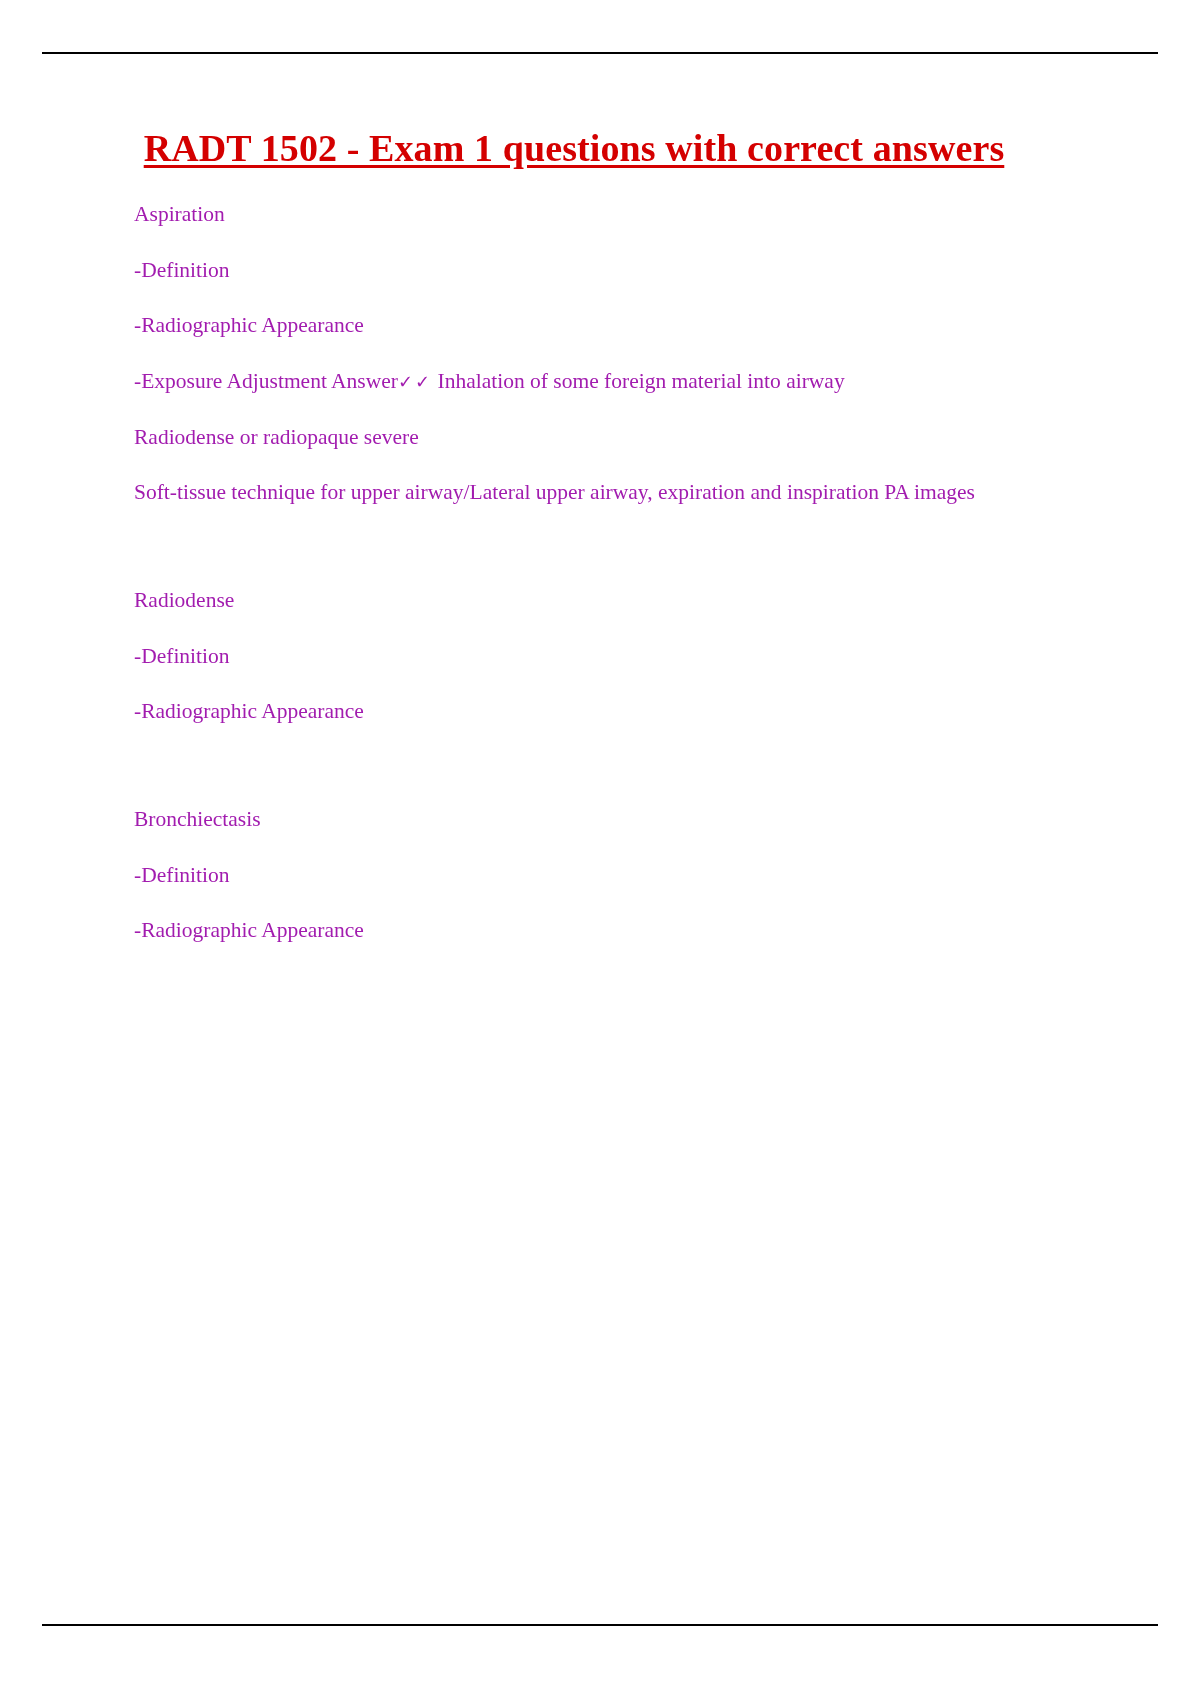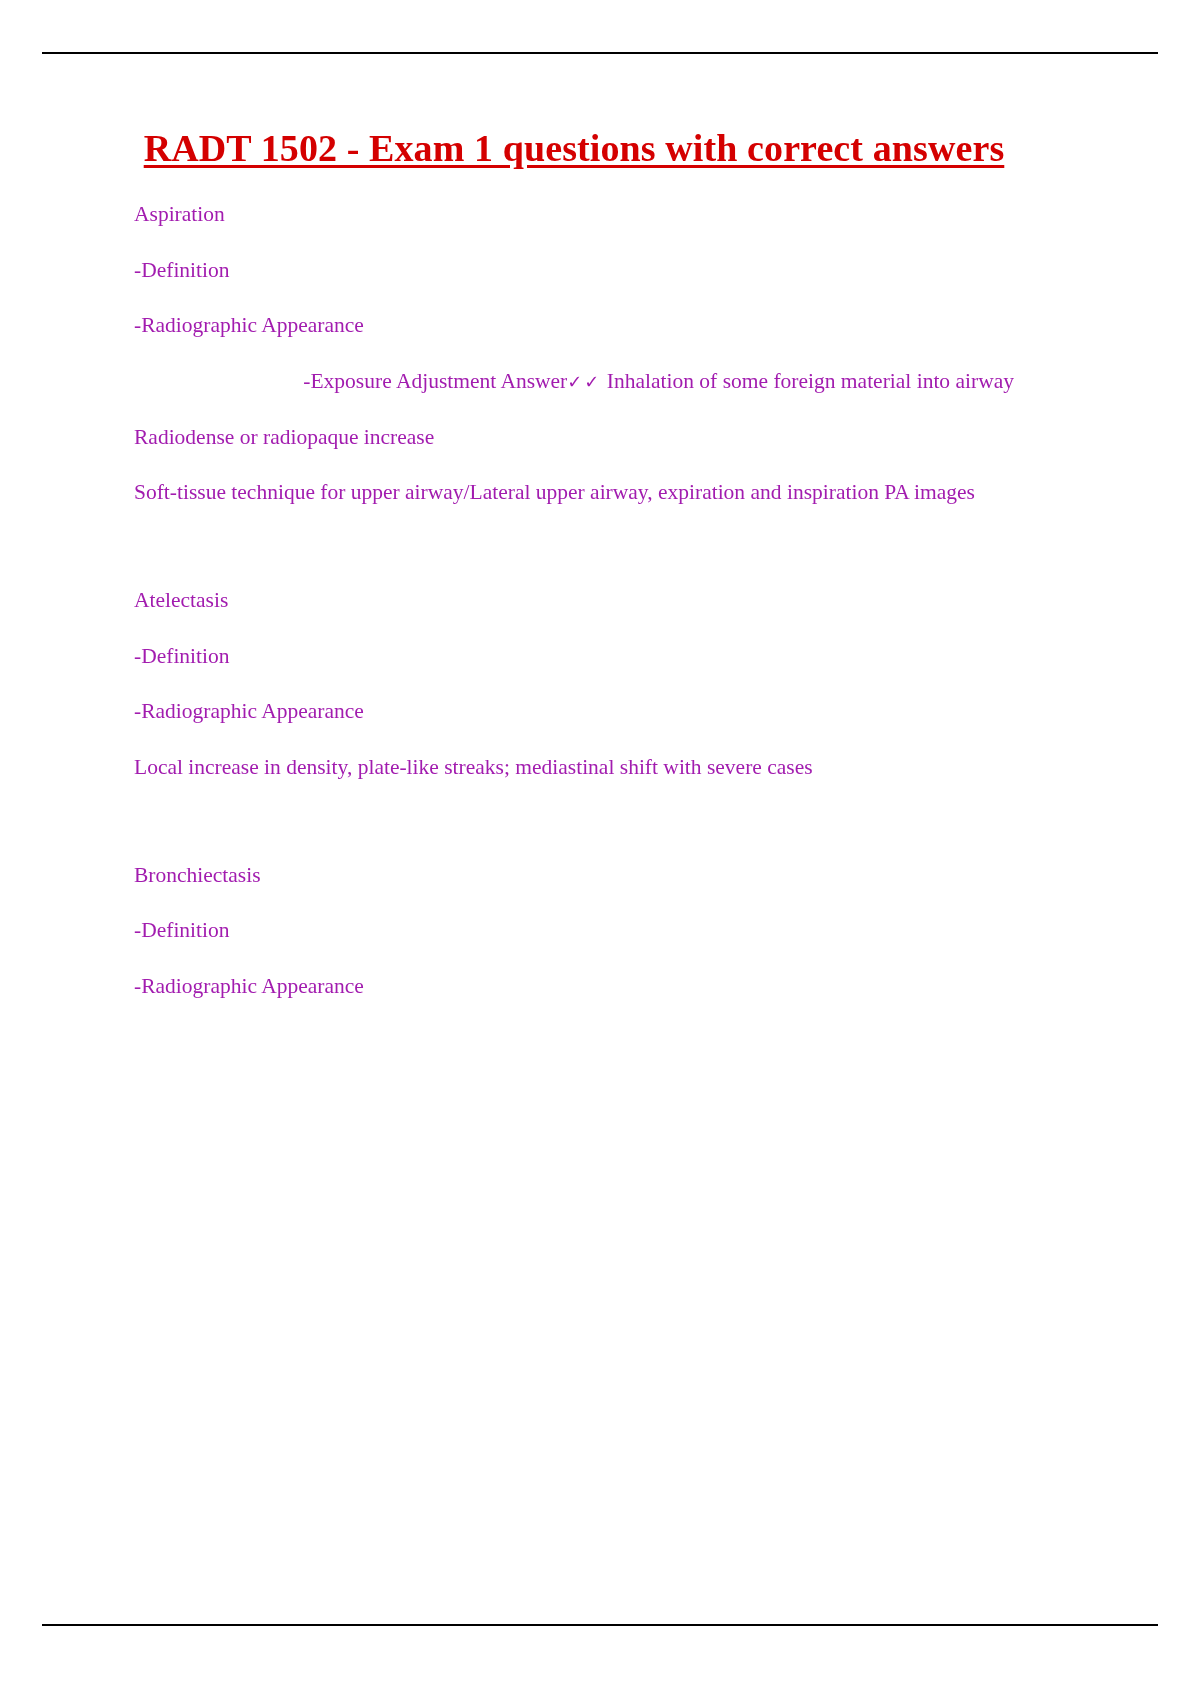--- a/index.html
+++ b/index.html
@@ -54,21 +54,20 @@
   }
 
   .para {
     font-size: 21.5px;
     line-height: 1.52;
     margin: 0 0 23px 0;
     color: #a21caf;
   }
   .para.wrap {
     margin-bottom: 23px;
-    text-align: right;
   }
   .spacer {
     height: 52px;
   }
   .check {
     letter-spacing: 2px;
     font-family: "DejaVu Sans", sans-serif;
     font-size: 18px;
   }
 </style>
@@ -83,29 +82,28 @@
   <div class="content">
 
     <h1 class="doc-title">RADT 1502 - Exam 1 questions with correct answers</h1>
 
     <p class="para">Aspiration</p>
     <p class="para">-Definition</p>
     <p class="para">-Radiographic Appearance</p>
     <p class="para wrap">
       <span>-Exposure Adjustment Answer</span><span class="check">✓✓</span> <span>Inhalation of some foreign material into airway</span>
     </p>
-    <p class="para">Radiodense or radiopaque increase</p>
+    <p class="para">Radiodense or radiopaque severe</p>
     <p class="para">Soft-tissue technique for upper airway/Lateral upper airway, expiration and inspiration PA images</p>
 
     <div class="spacer"></div>
 
-    <p class="para">Atelectasis</p>
+    <p class="para">Radiodense</p>
     <p class="para">-Definition</p>
     <p class="para">-Radiographic Appearance</p>
-    <p class="para">Local increase in density, plate-like streaks; mediastinal shift with severe cases</p>
 
     <div class="spacer"></div>
 
     <p class="para">Bronchiectasis</p>
     <p class="para">-Definition</p>
     <p class="para">-Radiographic Appearance</p>
 
   </div>
 </div>
 

